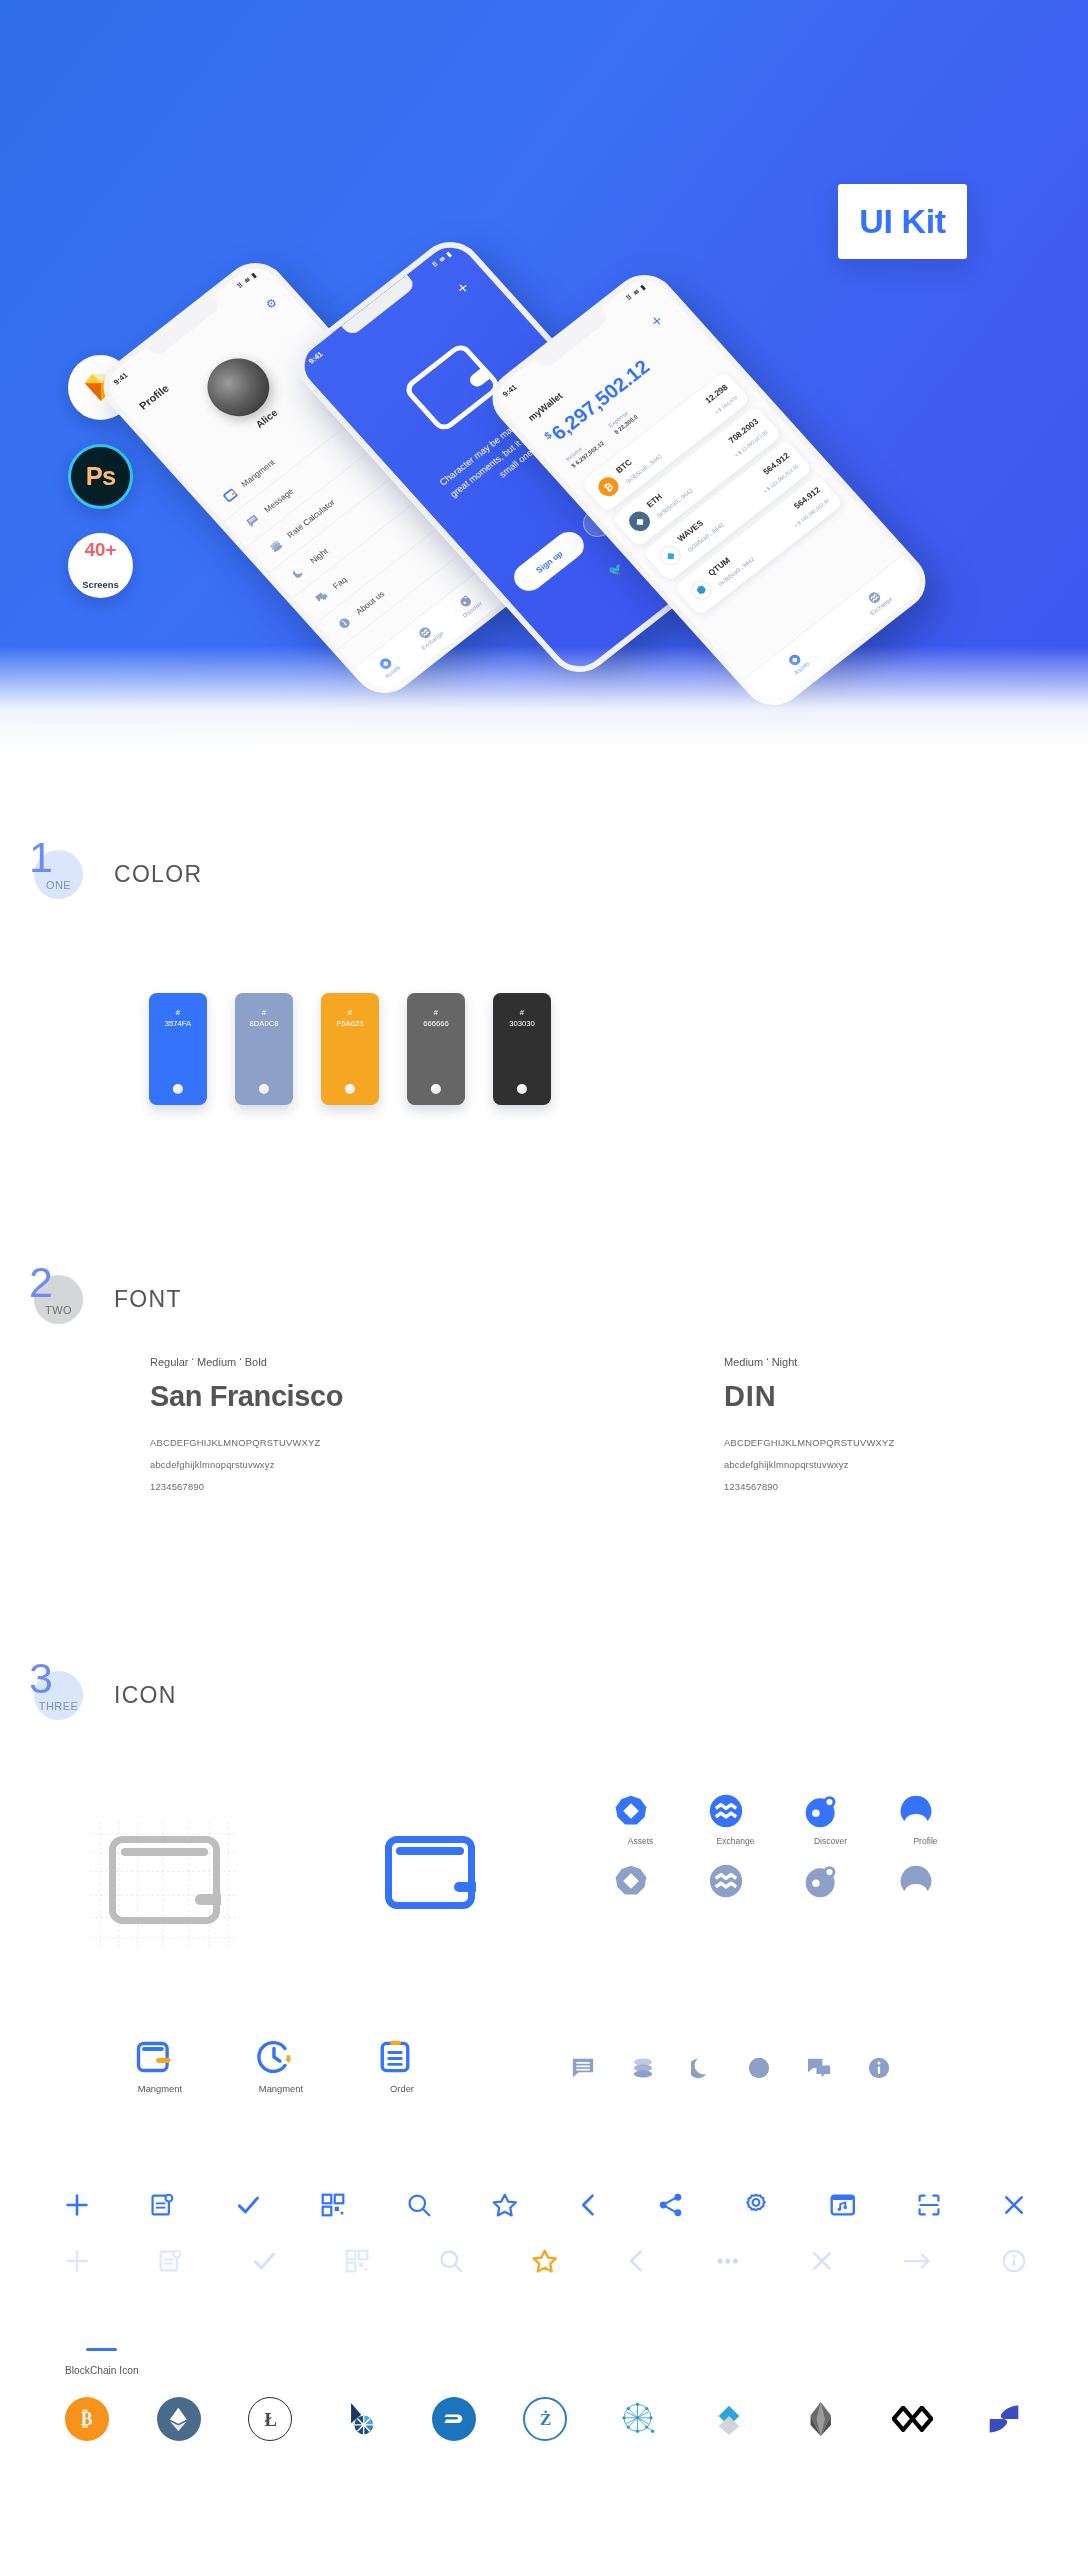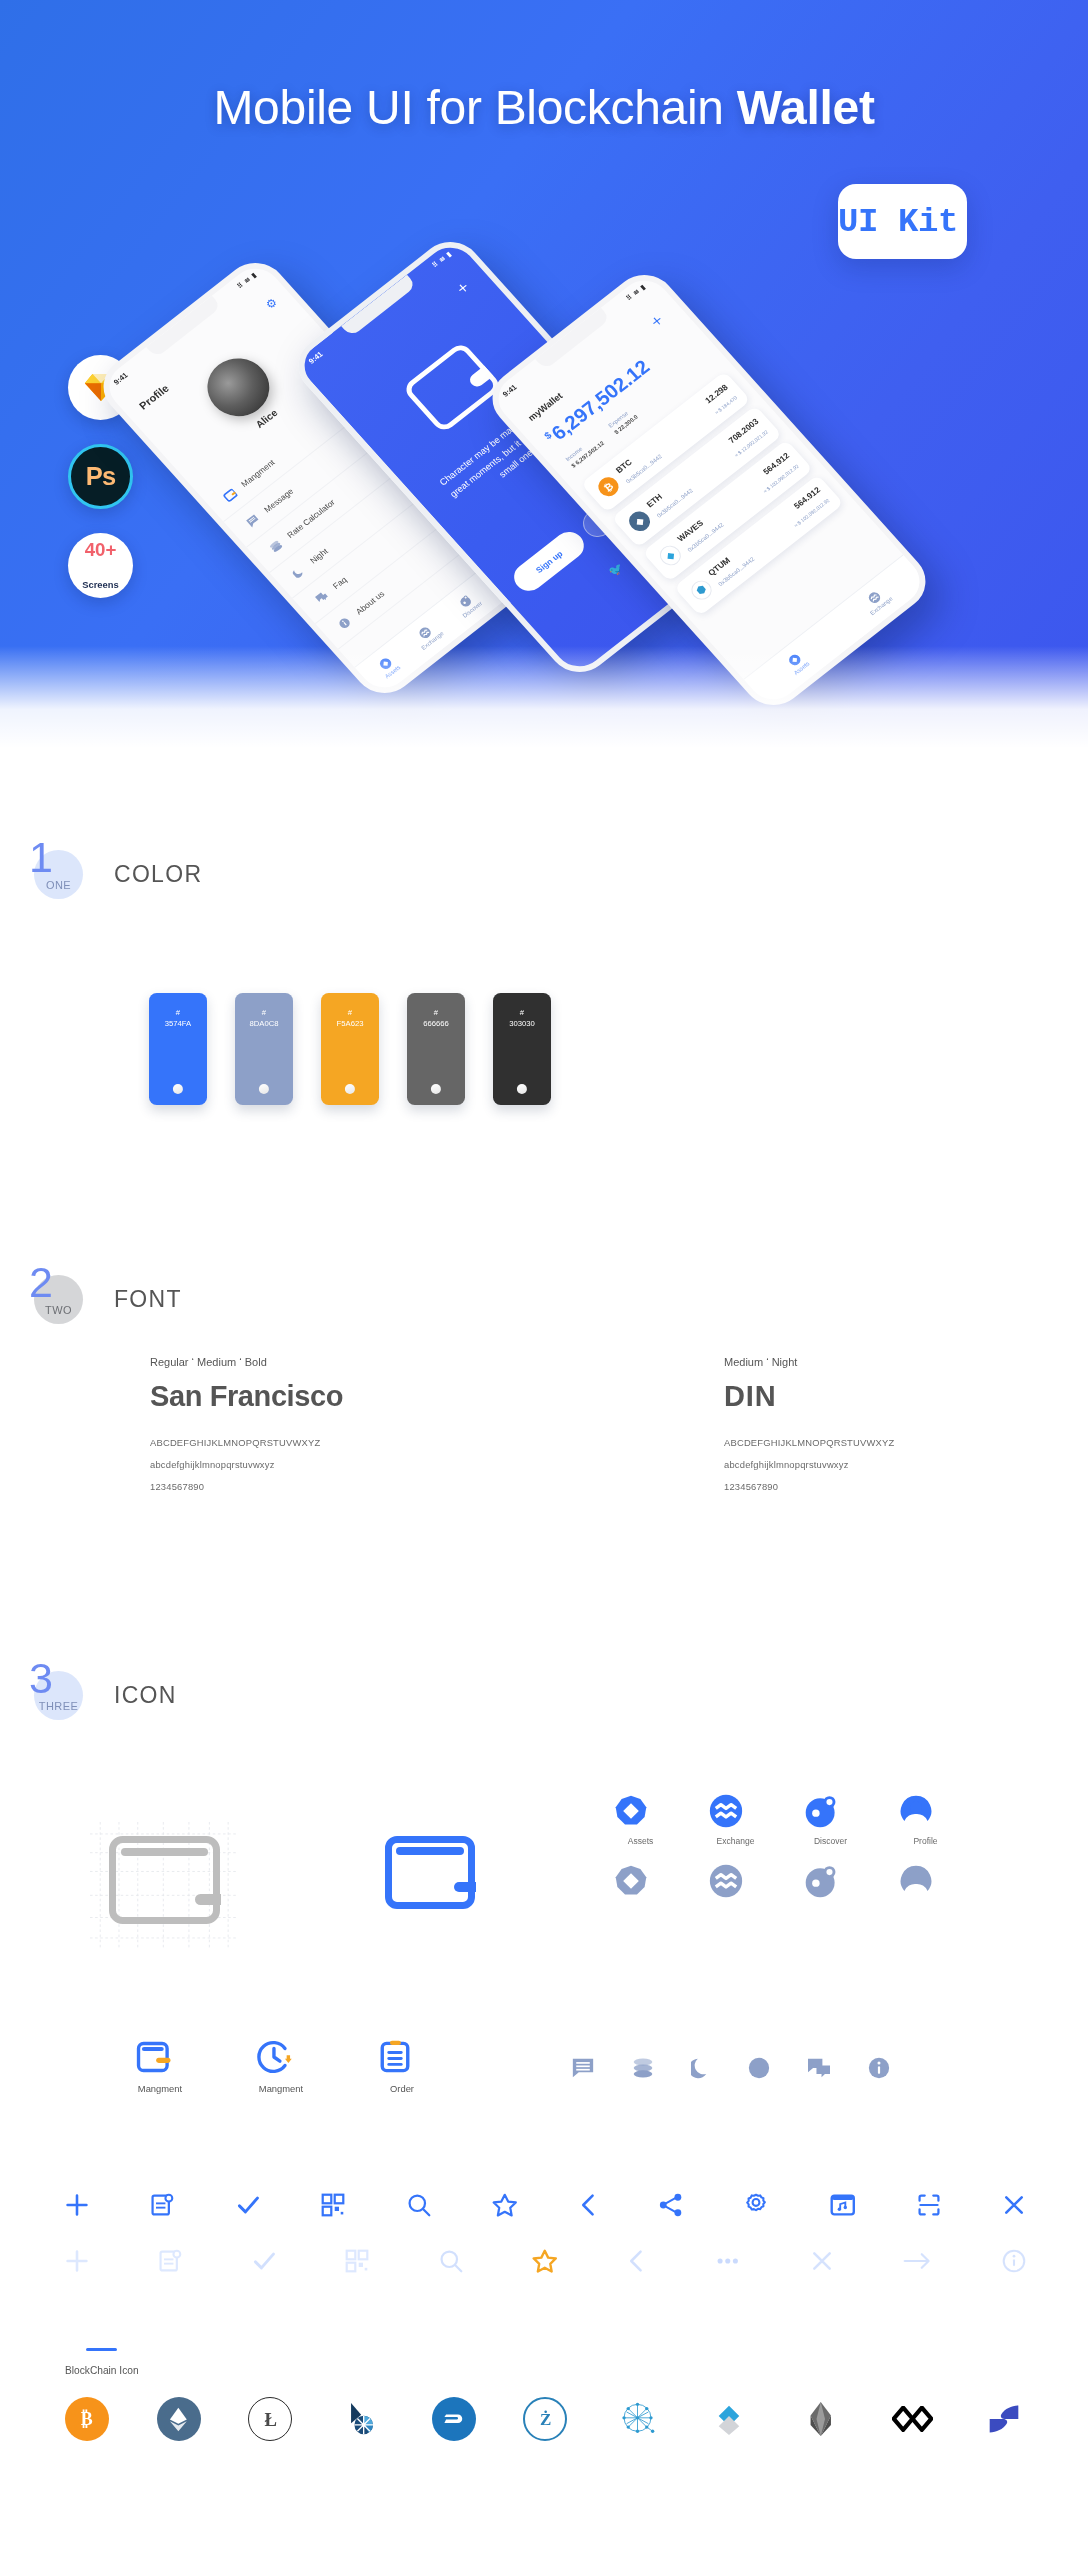--- a/index.html
+++ b/index.html
@@ -33,24 +33,23 @@
   }
   .hero-title .b { font-weight: 700; }
   .hero-title .r { font-weight: 400; }
 
   .uikit-badge {
     position: absolute;
     right: 121px;
     top: 184px;
     width: 129px; height: 75px;
     background: #ffffff;
-    border-radius: 18px;
-    display: flex; align-items: center; 
+    border-radius: 3px;
+    display: flex; align-items: center; justify-content: center;
     box-shadow: 0 8.5px 25.5px rgba(12, 34, 100, 0.22);
-    font-family: Liberation Mono, monospace;
   }
   .uikit-badge span {
     color: #3574FA;
     font-size: 34px;
     font-weight: 700;
     letter-spacing: -0.4px;
   }
 
   
   .badges { position: absolute; left: 68px; top: 355px; }
@@ -265,23 +264,20 @@
   .coin-row { position: absolute; left: 65px; top: 2397px; width: 961px; display: flex; justify-content: space-between; align-items: center; }
   .coin { width: 44px; height: 44px; border-radius: 50%; display: flex; align-items: center; justify-content: center; }
 
   svg { display: block; }
 </style>
 </head>
 <body>
 
 <div class="hero">
 
-  <div class="hero-title">
-    <span class="r">Mobile UI for Blockchain </span><span class="b">Wallet</span>
-  </div>
 
   <div class="uikit-badge">
     <span>UI Kit</span>
   </div>
 
   <div class="badges">
     <div class="badge badge-sketch">
       <svg width="34" height="31" viewBox="0 0 40 36">
         <polygon points="10,2 30,2 39,13 20,34 1,13" fill="#FDB300"></polygon>
         <polygon points="10,2 20,13 1,13" fill="#FDD231"></polygon>

